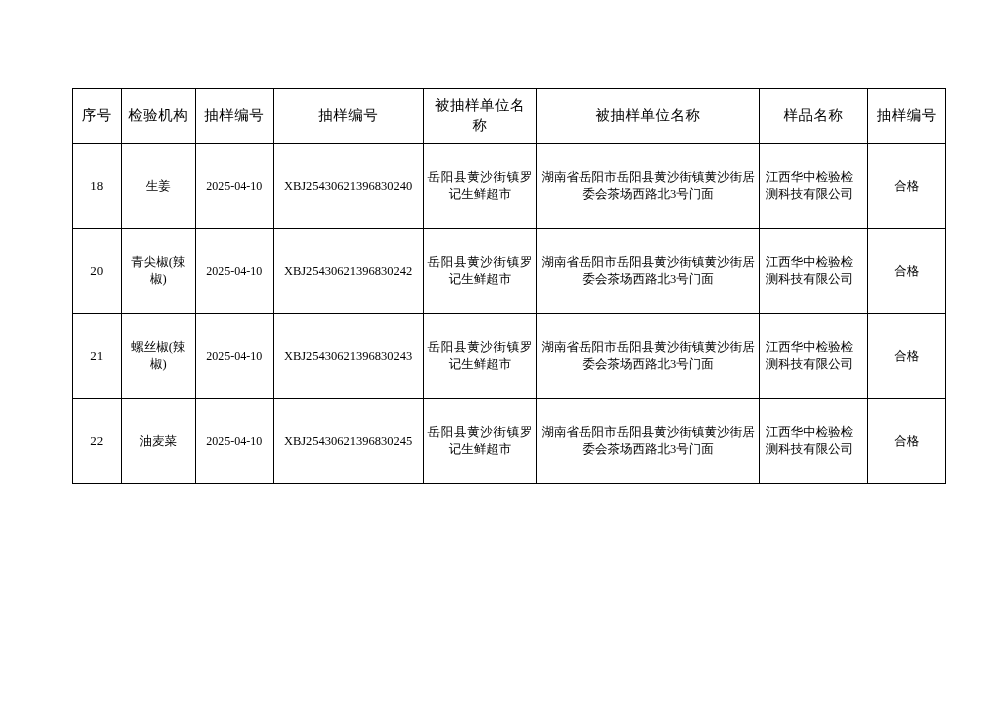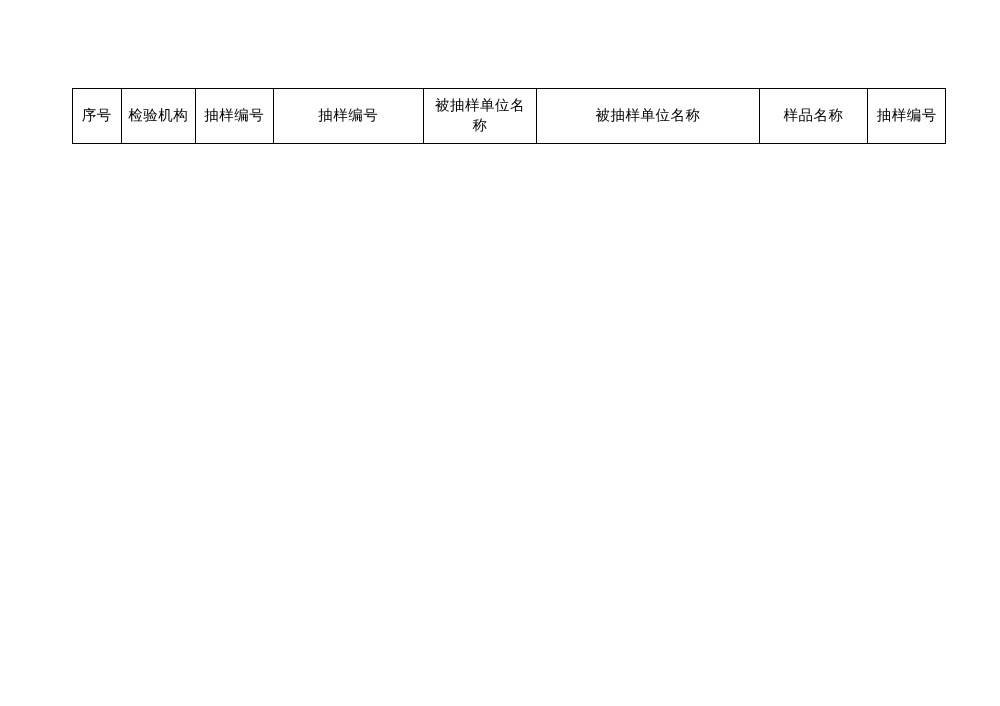--- a/index.html
+++ b/index.html
@@ -106,16 +106,80 @@
           <th>检验机构</th>
           <th>抽样编号</th>
           <th>抽样编号</th>
           <th>被抽样单位名称</th>
           <th>被抽样单位名称</th>
           <th>样品名称</th>
           <th>抽样编号</th>
         </tr>
       </thead>
       <tbody>
+        <tr>
+          <td class="cell-index">18</td>
+          <td class="cell-name">生姜</td>
+          <td class="cell-date">2025-04-10</td>
+          <td class="cell-code">XBJ25430621396830240</td>
+          <td class="cell-unit">
+              <span class="txt">岳阳县黄沙街镇罗记生鲜超市</span>
+            </td>
+          <td class="cell-addr">
+              <span class="txt">湖南省岳阳市岳阳县黄沙街镇黄沙街居委会茶场西路北3号门面</span>
+            </td>
+          <td class="cell-org">
+              <span class="txt">江西华中检验检测科技有限公司</span>
+            </td>
+          <td class="cell-result">合格</td>
+        </tr>
+        <tr>
+          <td class="cell-index">20</td>
+          <td class="cell-name">青尖椒(辣椒)</td>
+          <td class="cell-date">2025-04-10</td>
+          <td class="cell-code">XBJ25430621396830242</td>
+          <td class="cell-unit">
+              <span class="txt">岳阳县黄沙街镇罗记生鲜超市</span>
+            </td>
+          <td class="cell-addr">
+              <span class="txt">湖南省岳阳市岳阳县黄沙街镇黄沙街居委会茶场西路北3号门面</span>
+            </td>
+          <td class="cell-org">
+              <span class="txt">江西华中检验检测科技有限公司</span>
+            </td>
+          <td class="cell-result">合格</td>
+        </tr>
+        <tr>
+          <td class="cell-index">21</td>
+          <td class="cell-name">螺丝椒(辣椒)</td>
+          <td class="cell-date">2025-04-10</td>
+          <td class="cell-code">XBJ25430621396830243</td>
+          <td class="cell-unit">
+              <span class="txt">岳阳县黄沙街镇罗记生鲜超市</span>
+            </td>
+          <td class="cell-addr">
+              <span class="txt">湖南省岳阳市岳阳县黄沙街镇黄沙街居委会茶场西路北3号门面</span>
+            </td>
+          <td class="cell-org">
+              <span class="txt">江西华中检验检测科技有限公司</span>
+            </td>
+          <td class="cell-result">合格</td>
+        </tr>
+        <tr>
+          <td class="cell-index">22</td>
+          <td class="cell-name">油麦菜</td>
+          <td class="cell-date">2025-04-10</td>
+          <td class="cell-code">XBJ25430621396830245</td>
+          <td class="cell-unit">
+              <span class="txt">岳阳县黄沙街镇罗记生鲜超市</span>
+            </td>
+          <td class="cell-addr">
+              <span class="txt">湖南省岳阳市岳阳县黄沙街镇黄沙街居委会茶场西路北3号门面</span>
+            </td>
+          <td class="cell-org">
+              <span class="txt">江西华中检验检测科技有限公司</span>
+            </td>
+          <td class="cell-result">合格</td>
+        </tr>
       </tbody>
     </table>
   </div>
 </div>
 
 </body></html>

